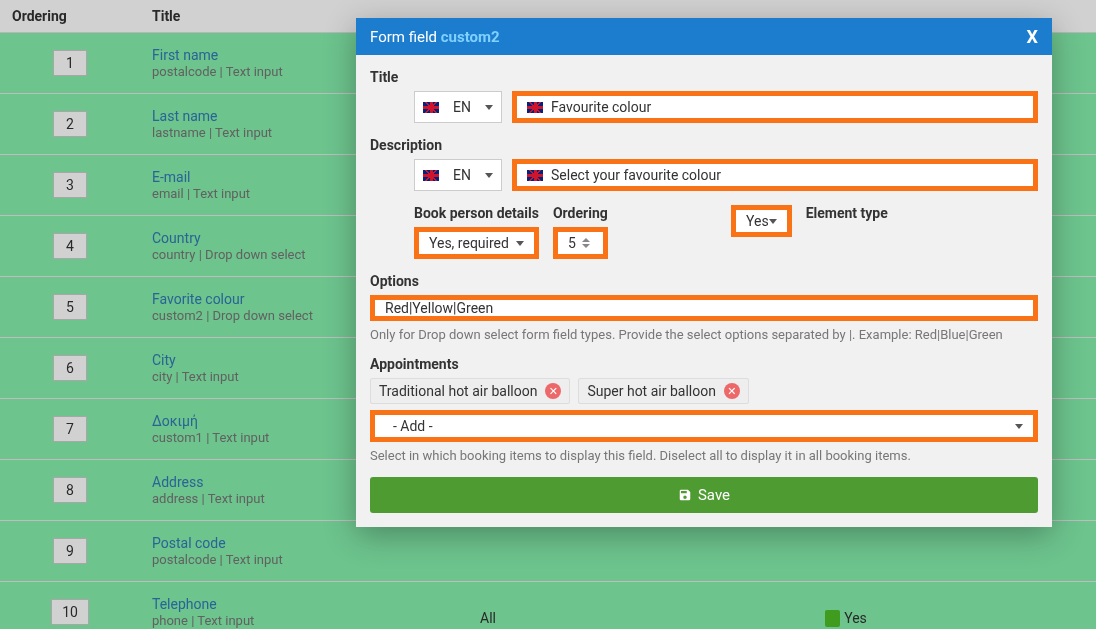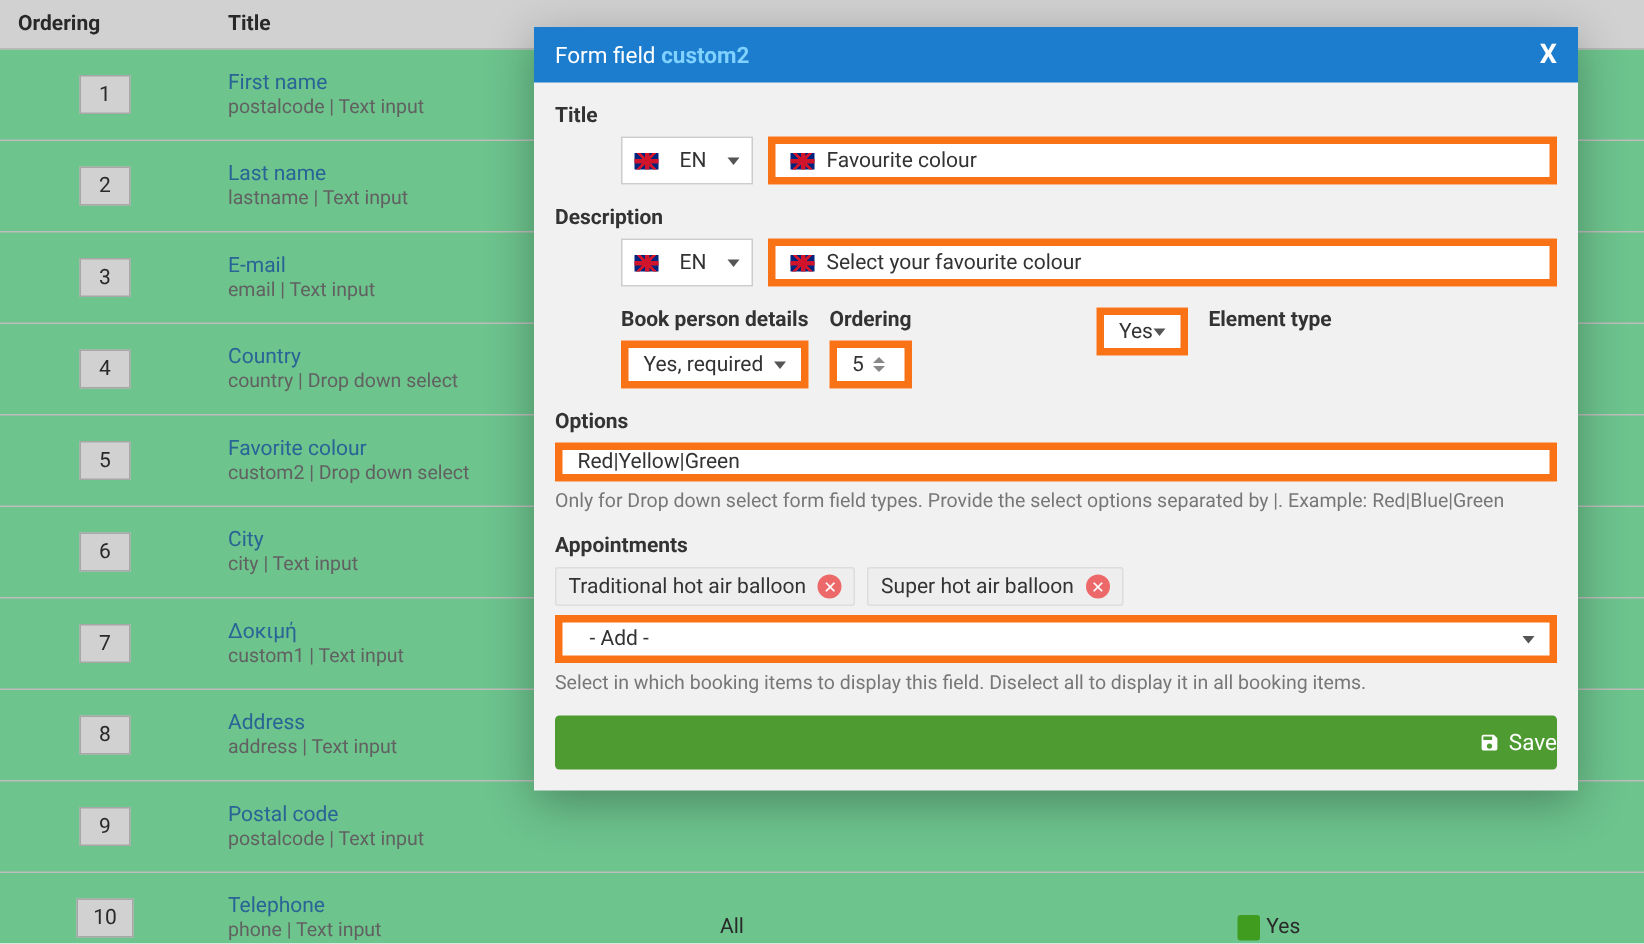--- a/index.html
+++ b/index.html
@@ -54,21 +54,21 @@
   .spinner .up { width:0;height:0;border-left:4px solid transparent;border-right:4px solid transparent;border-bottom:4px solid #888;}
   .spinner .dn { width:0;height:0;border-left:4px solid transparent;border-right:4px solid transparent;border-top:4px solid #888;}
   .number-inp { justify-content: space-between; }
   
   .help-text { color: #777; font-size: 13px; }
   
   .chips { display:flex; gap:8px; flex-wrap:wrap; }
   .chip { background:#eee; border:1px solid #ddd; padding:4px 8px; display:flex; align-items:center; gap:8px; border-radius:2px; }
   .chip-x { width:16px; height:16px; border-radius:50%; background:#ed6868; color:#fff; display:flex; align-items:center; justify-content:center; font-size:11px; line-height:1; }
   
-  .btn-save { background:#4e9b31; color:#fff; height:36px; border:none; display:flex; align-items:center; justify-content:flex-end; gap:6px; font-size:15px; border-radius:3px; }
+  .btn-save { background:#4e9b31; color:#fff; height:36px; border:none; display:flex; align-items:center; justify-content:center; gap:6px; font-size:15px; border-radius:3px; }
   .save-icon { width:14px;height:14px; }
 
   .yes-badge { display:inline-block; background:#4fbf26; color:#fff; padding:1px 6px; border-radius:2px; font-size:13px; margin-right:4px;}
   .extra-row { position:absolute; left:480px; top:610px; font-size:14px; color:#333; }
   .extra-row.yes { left:825px; }
 </style>
 </head>
 <body>
 
 <div class="viewport">

